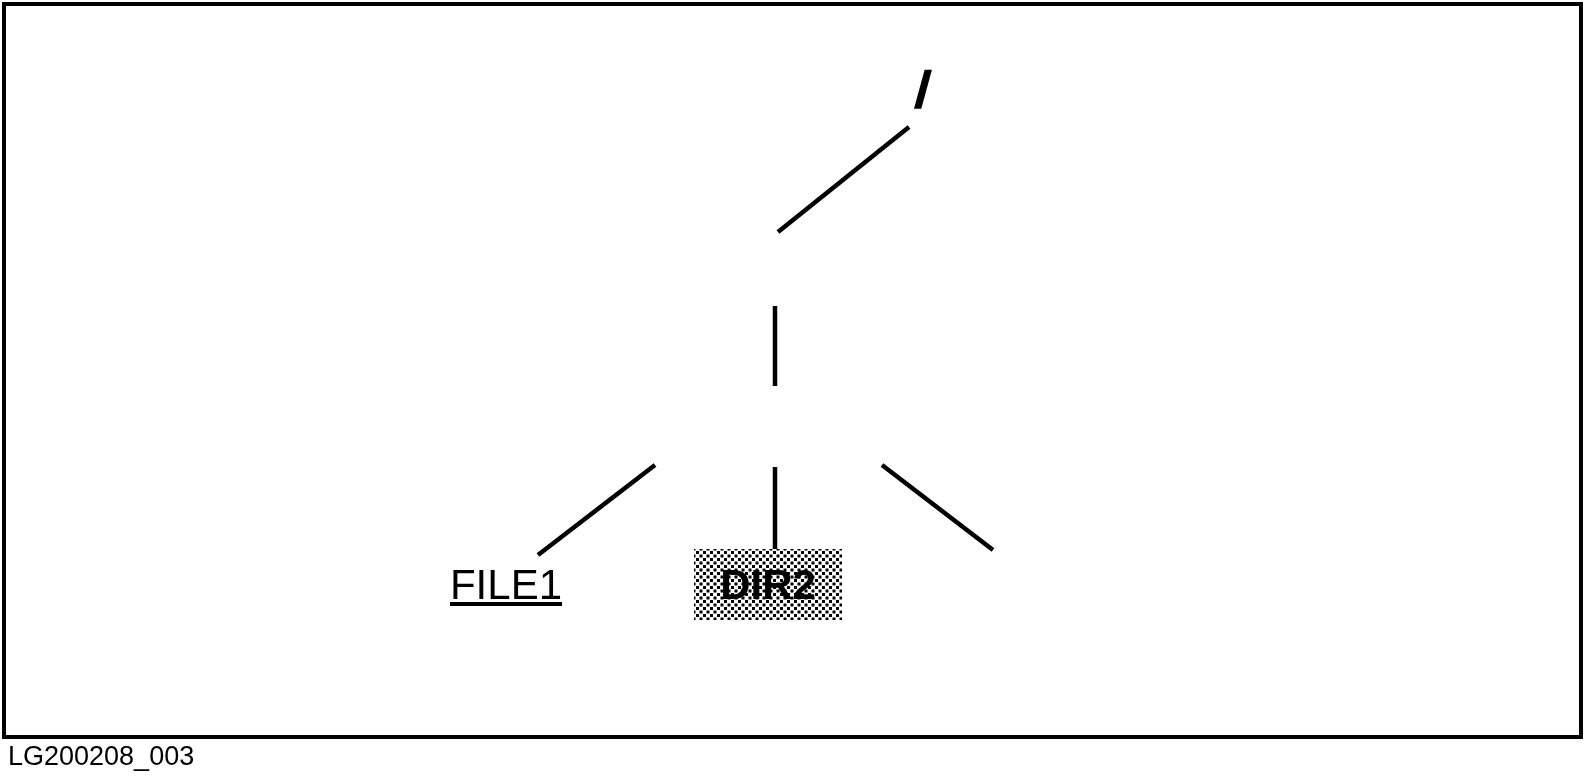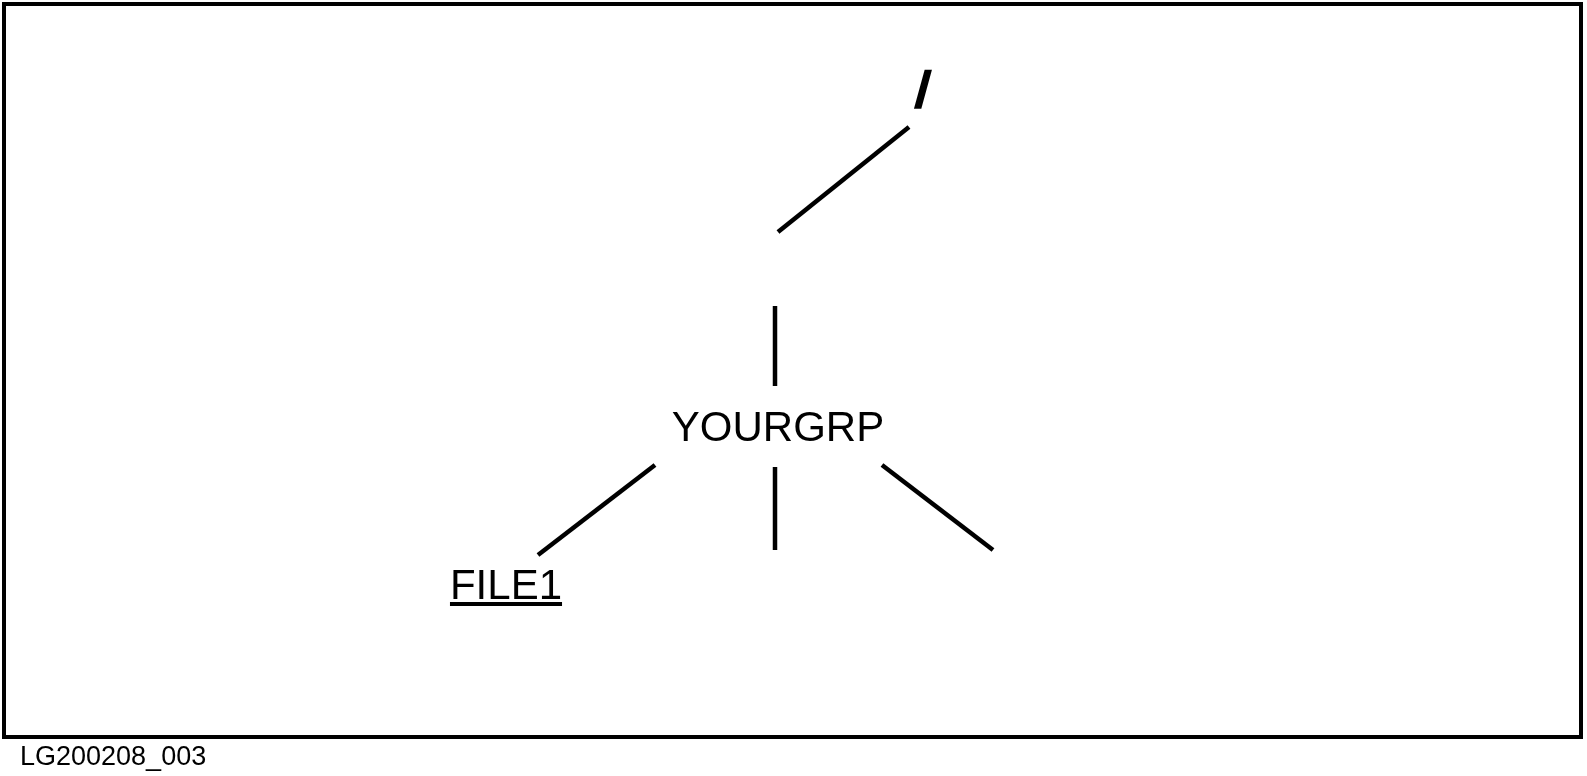--- a/index.html
+++ b/index.html
@@ -78,21 +78,21 @@
     height: 71px;
   }
   .box-directory1 {
     left: 891px;
     top: 548px;
     width: 254px;
     height: 72px;
   }
   .caption {
     position: absolute;
-    left: 20px;
+    left: 8px;
     top: 743px;
     font-size: 27px;
     line-height: 1;
     white-space: nowrap;
   }
 </style>
 </head>
 <body>
 
 <div id="canvas">
@@ -103,21 +103,23 @@
     <line x1="909" y1="127" x2="778" y2="232" stroke="#000000" stroke-width="4.5"></line>
     <line x1="775" y1="306" x2="775" y2="386" stroke="#000000" stroke-width="4.5"></line>
     <line x1="655" y1="465" x2="538" y2="555" stroke="#000000" stroke-width="4.5"></line>
     <line x1="775" y1="467" x2="775" y2="550" stroke="#000000" stroke-width="4.5"></line>
     <line x1="882" y1="465" x2="993" y2="550" stroke="#000000" stroke-width="4.5"></line>
   </svg>
 
   <span class="root-slash">/</span>
 
 
-  <span class="node-label" style="left:778px; top:427px;">YOURGRP</span>
 
   <span class="node-label" style="left:506px; top:585px;text-decoration:underline;">FILE1</span>
 
+  <div class="shaded-box box-dir2">
+    <span class="node-text">DIR2</span>
+  </div>
 
 
   <span class="caption">LG200208_003</span>
 
 </div>
 
 </body></html>

